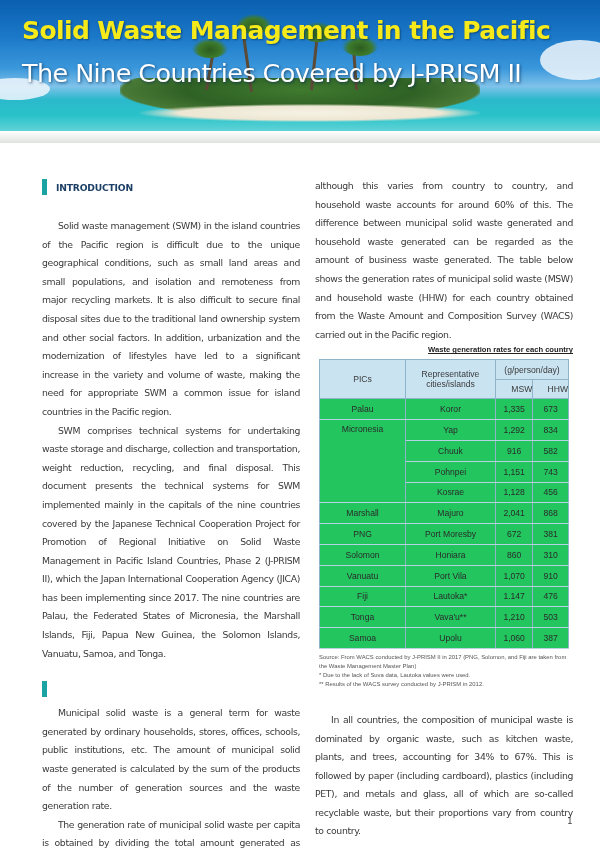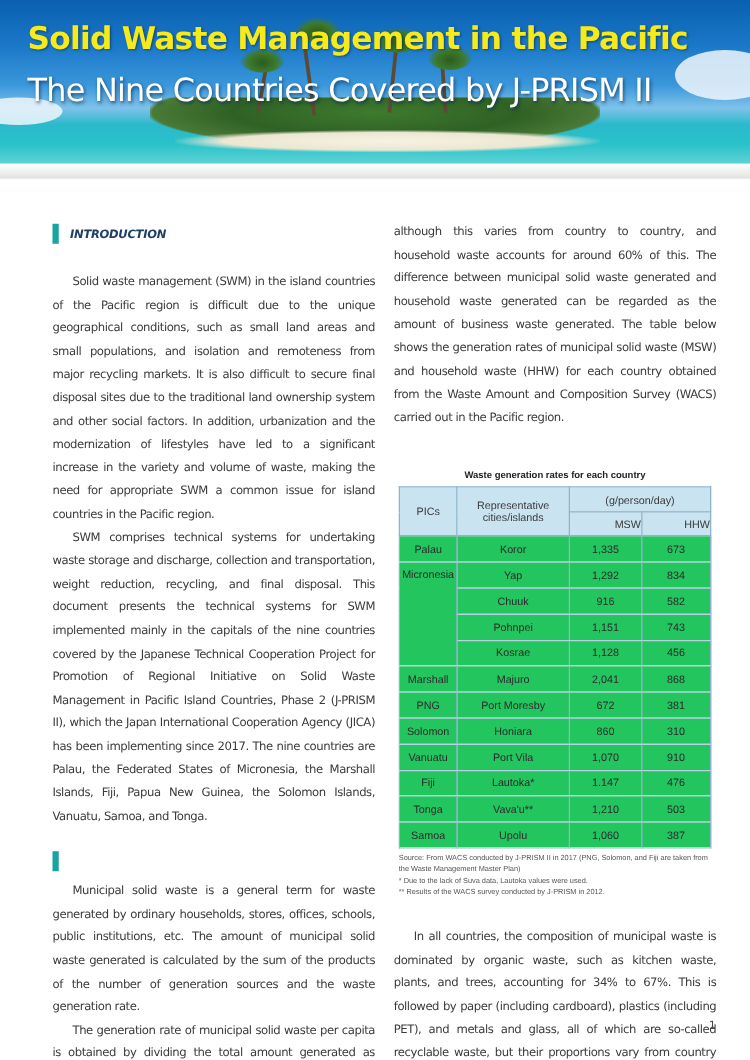--- a/index.html
+++ b/index.html
@@ -40,50 +40,50 @@
 
   
   .col { position: absolute; top: 178px; width: 258px; }
   .col-left { left: 42px; }
   .col-right { left: 315px; }
 
   .heading { display: flex; align-items: center; height: 18px; }
   .heading-bar { width: 5px; height: 16px; background: #1aa3a3; margin-right: 9px; flex: none; }
   .heading-text {
     font-family: "DejaVu Sans", sans-serif; font-weight: bold; font-size: 9.2px;
-    color: #1c3f66; letter-spacing: -0.2px; white-space: nowrap; font-style: italic;
+    color: #1c3f66; letter-spacing: -0.2px; white-space: nowrap;
   }
 
   p.body {
     font-family: "DejaVu Sans", sans-serif; font-size: 9.3px; line-height: 18.6px;
     color: #3a3a3a; text-align: justify; text-indent: 16px; letter-spacing: -0.35px;
   }
   p.noindent { text-indent: 0; }
 
   
   .table-title {
     font-family: "Liberation Sans", sans-serif; font-weight: bold; font-size: 7.6px;
-    color: #222; text-align: center; margin-top: 31px; margin-bottom: 5px; width: 258px;
+    color: #222; text-align: right; margin-top: 1px; margin-bottom: 5px; width: 258px; text-decoration: underline;
   }
   table.wt {
     width: 250px; margin-left: 4px; border-collapse: collapse;
     font-family: "Liberation Sans", sans-serif; font-size: 8.6px; color: #2b2b2b;
     border: 1px solid #4f6a80;
   }
   table.wt th {
     background: #c9e3f1; font-weight: normal; color: #3a3a3a; text-align: center;
     border: 1px solid #8fb4c9;
   }
   table.wt td {
     background: #22c55e; text-align: center; height: 20.8px;
     border-left: 1px solid #8fb4c9; border-right: 1px solid #8fb4c9;
     border-top: 1px solid #b7d3e3; border-bottom: 1px solid #b7d3e3;
   }
   table.wt td.span-cell { vertical-align: top; padding-top: 4px; }
-  table.wt th.h-pics { width: 46px; }
+  table.wt th.h-pics { width: 86px; }
   table.wt th.h-city { width: 90px; }
   table.wt th.h-units { height: 20px; }
   table.wt th.h-sub { height: 19px; text-align: right; }
 
   .notes { margin-top: 4px; font-family: "Liberation Sans", sans-serif; font-size: 5.9px; line-height: 9px; color: #555; padding-left: 4px; }
 
   .page-number {
     position: absolute; left: 567px; top: 816px;
     font-family: "DejaVu Sans", sans-serif; font-size: 9px; color: #444;
   }

